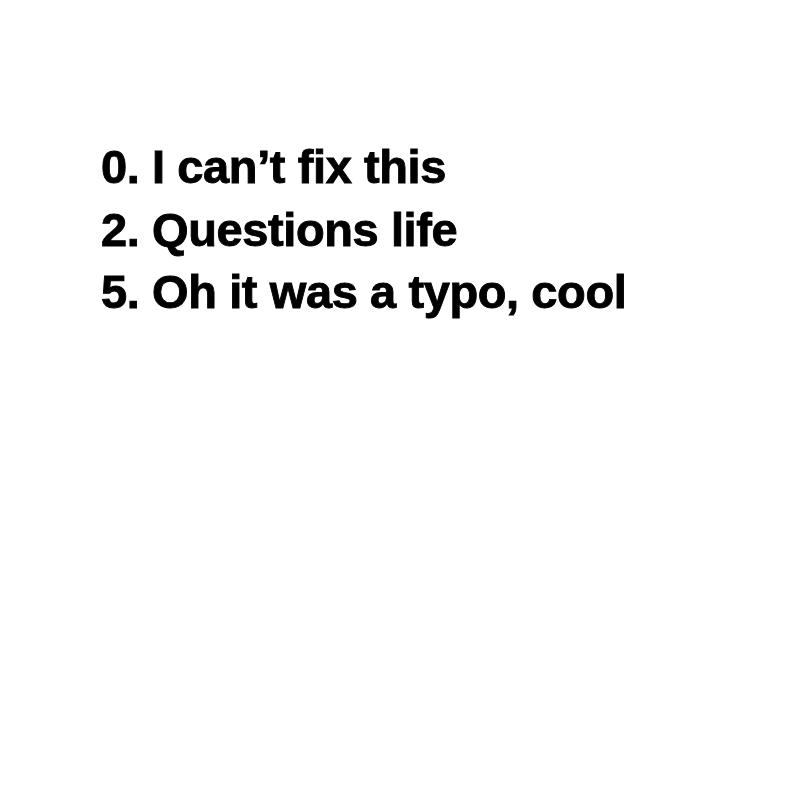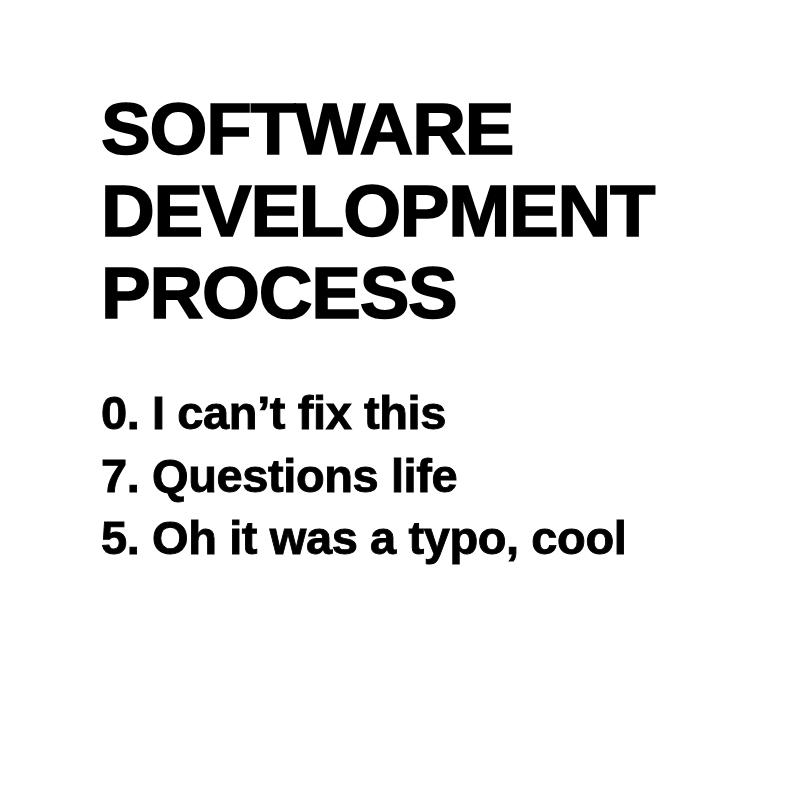--- a/index.html
+++ b/index.html
@@ -67,26 +67,21 @@
     white-space: nowrap;
     -webkit-text-stroke: 0.9px #000000;
   }
 </style>
 </head>
 <body>
 
 <div class="poster">
   <div class="content">
 
-    <div class="title-block">
-      <span class="title-line">SOFTWARE</span>
-      <span class="title-line">DEVELOPMENT</span>
-      <span class="title-line">PROCESS</span>
-    </div>
 
     <ul class="list-block">
       <li class="list-item">0. I can’t fix this</li>
-      <li class="list-item">7. Questions life</li>
+      <li class="list-item">2. Questions life</li>
       <li class="list-item">5. Oh it was a typo, cool</li>
     </ul>
 
   </div>
 </div>
 
 </body></html>

